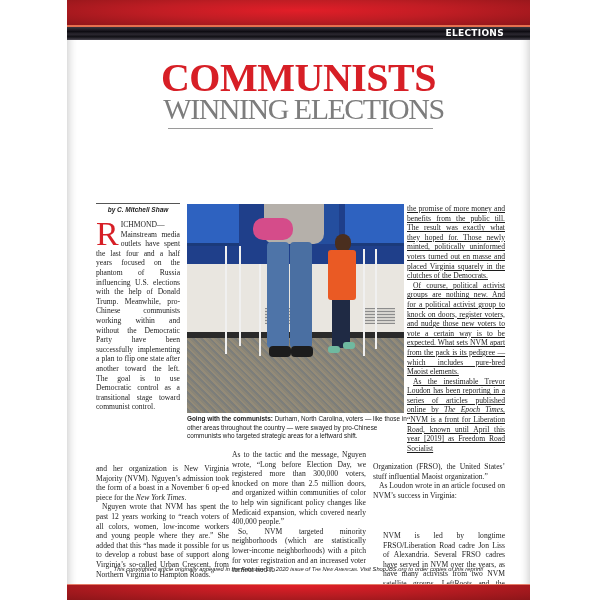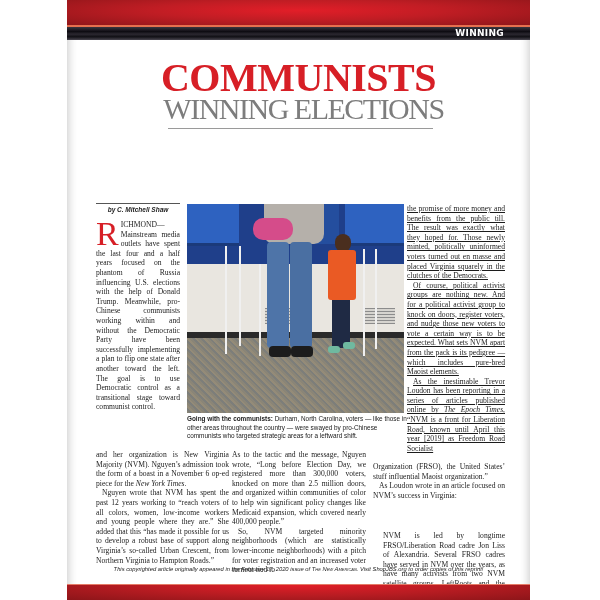--- a/index.html
+++ b/index.html
@@ -51,21 +51,21 @@
     font-family: "Liberation Sans", sans-serif; font-style: italic; font-weight: bold;
     font-size: 6.5px; color: #222; border-top: 1px solid #555; padding-top: 2px;
   }
   .body-text {
     font-family: "Liberation Serif", serif; font-size: 7.6px; line-height: 9.6px;
     text-align: justify; color: #1c1c1c;
   }
   .body-text p { text-indent: 6px; }
   .body-text p.noindent { text-indent: 0; }
   .col1-top { position: absolute; left: 29px; top: 220px; width: 84px; }
-  .col1-bottom { position: absolute; left: 29px; top: 450px; width: 133px; }
+  .col1-bottom { position: absolute; left: 29px; top: 464px; width: 133px; }
   .col2 { position: absolute; left: 165px; top: 450px; width: 134px; }
   .col3-top { position: absolute; left: 340px; top: 204px; width: 98px; text-decoration: underline; }
   .col3-mid { position: absolute; left: 306px; top: 470px; width: 132px; }
   .col3-quote { position: absolute; left: 316px; top: 508px; width: 122px; margin-top: 23px; }
 
   .dropcap {
     float: left; font-size: 34px; line-height: 26px; color: #d71f26;
     font-family: "Liberation Serif", serif; margin: 1px 2px 0 0;
   }
   .i { font-style: italic; }
@@ -112,21 +112,21 @@
     border-top: 1px solid #e57a66;
   }
 </style>
 </head>
 <body>
 
 <div class="page">
   <div class="top-band"></div>
   <div class="top-band-line"></div>
   <div class="section-stripe"></div>
-  <div class="section-label">WINNING</div>
+  <div class="section-label">ELECTIONS</div>
 
   <div class="headline-1">COMMUNISTS</div>
   <div class="headline-2">WINNING ELECTIONS</div>
   <div class="headline-rule"></div>
 
   <div class="byline">by C. Mitchell Shaw</div>
 
   <div class="col1-top body-text">
     <p class="noindent"><span class="dropcap">R</span><span>ICHMOND— Mainstream media outlets have spent the last four and a half years focused on the phantom of Russia influencing U.S. elections with the help of Donald Trump. Meanwhile, pro-Chinese communists working within and without the Democratic Party have been successfully implementing a plan to flip one state after another toward the left. The goal is to use Democratic control as a transitional stage toward communist control.</span></p>
   </div>

